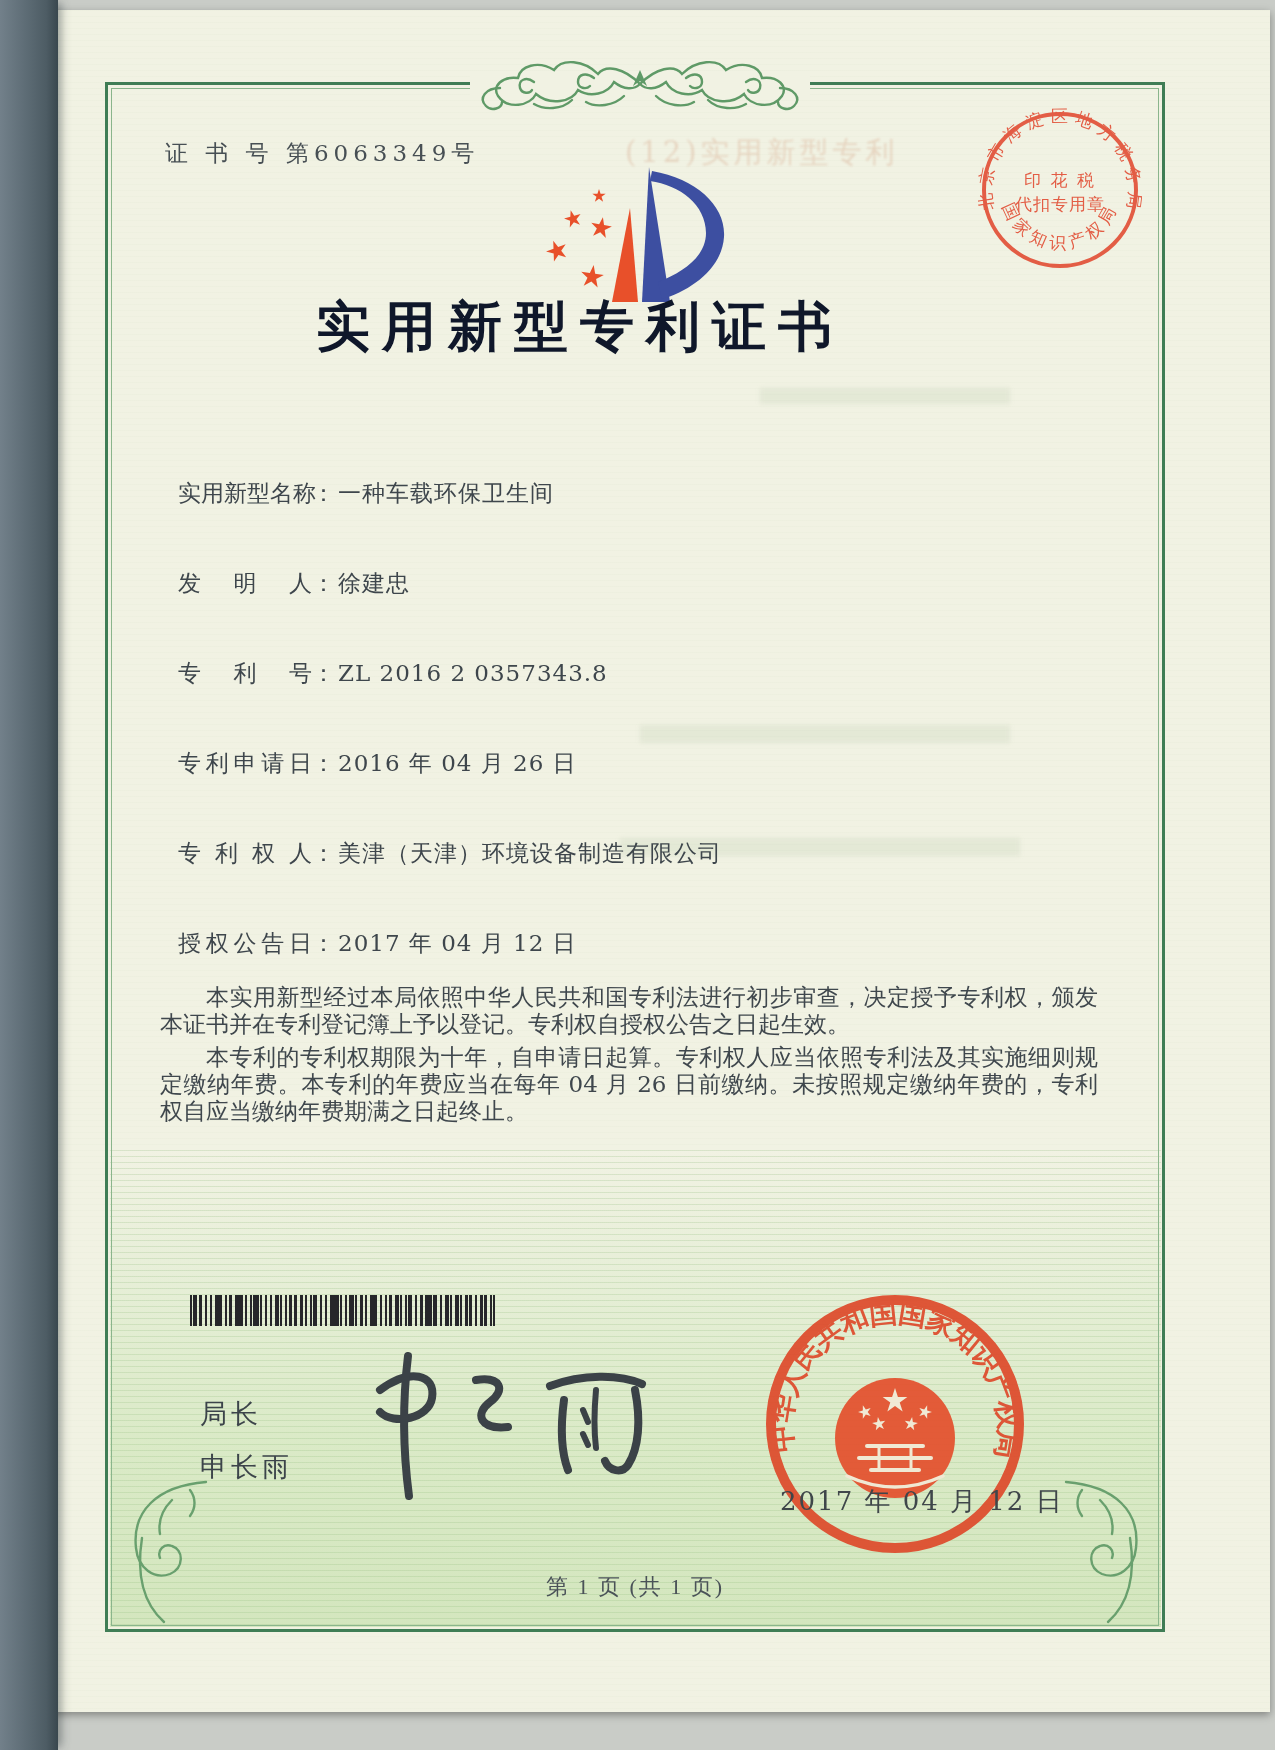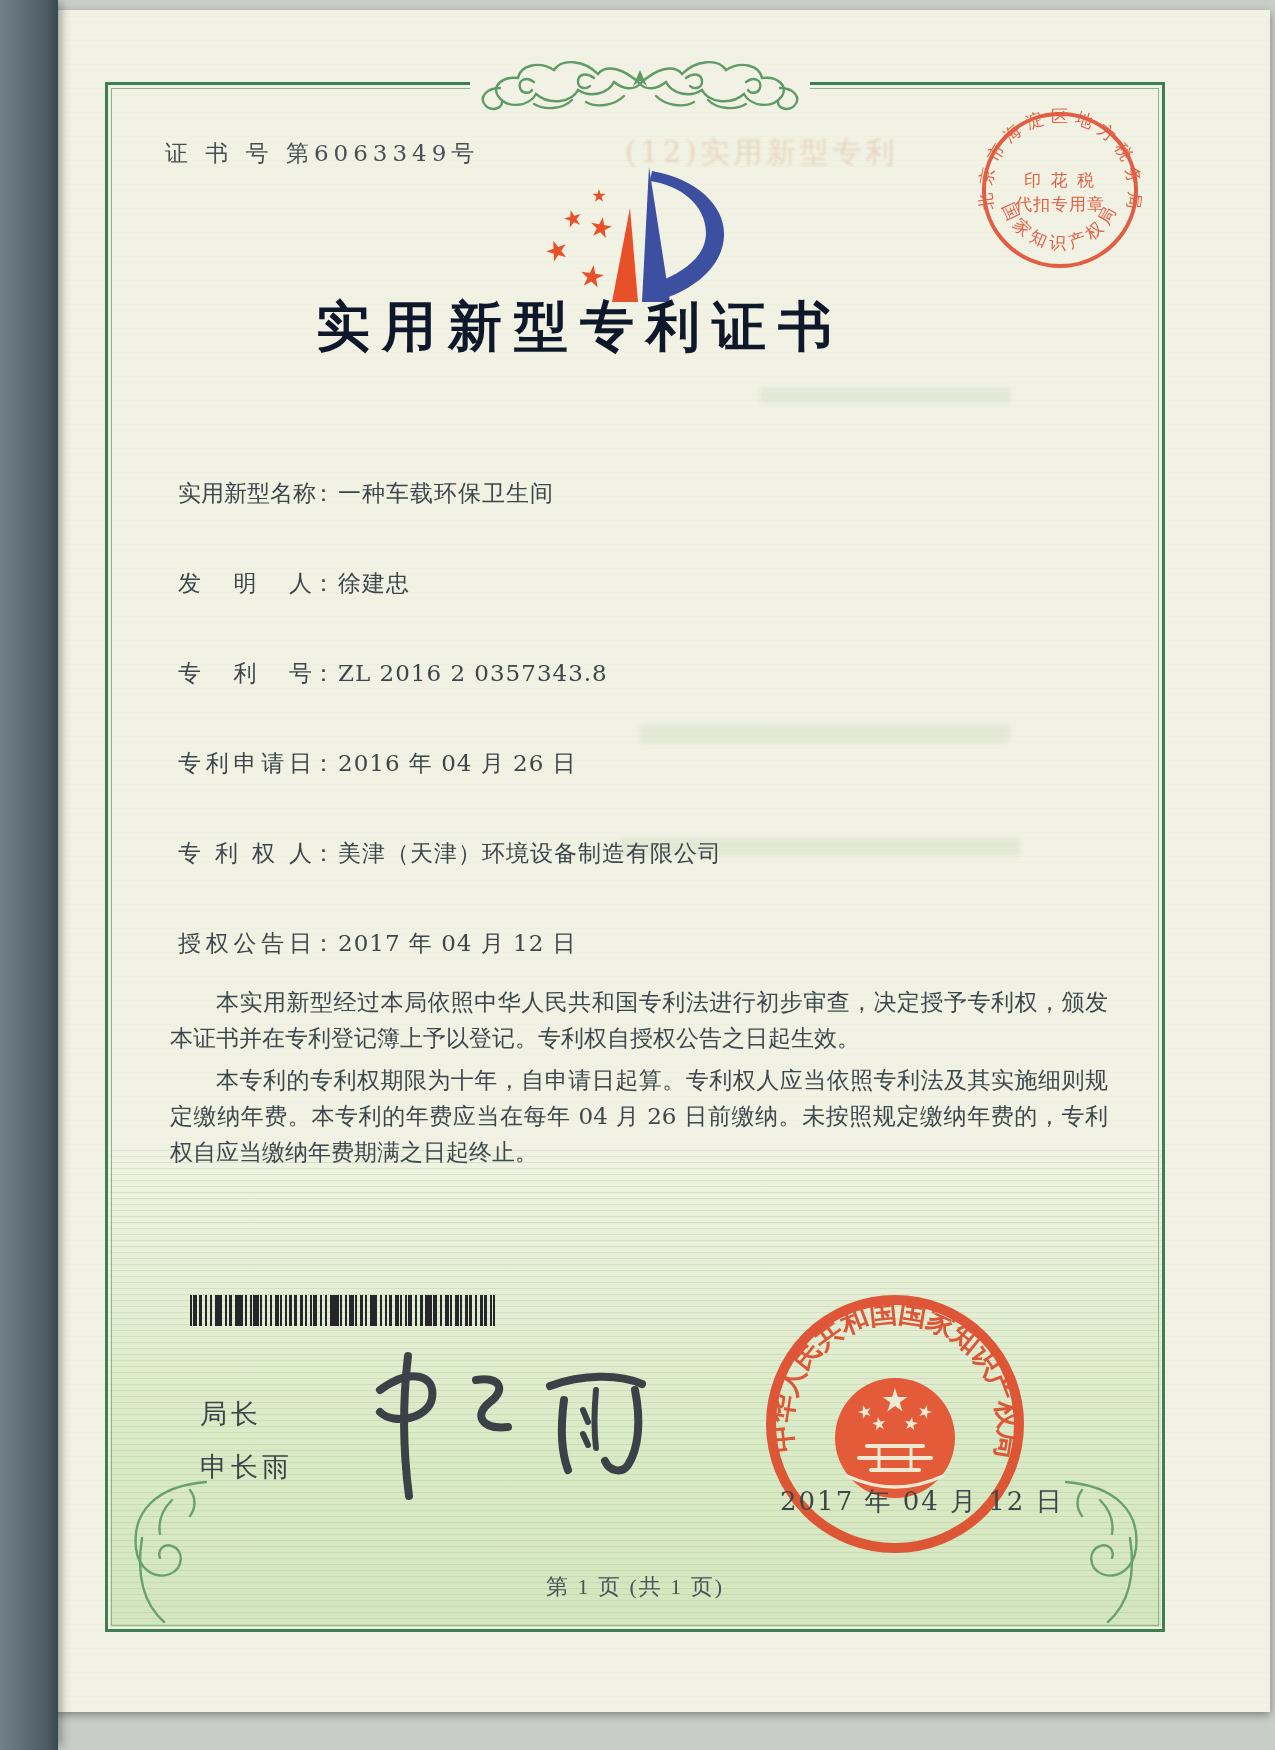--- a/index.html
+++ b/index.html
@@ -49,22 +49,22 @@
   .title{
     left:230px;top:291px;width:700px;text-align:center;z-index:5;
     font-size:54px;font-weight:bold;letter-spacing:12px;color:#0f172a;
   }
   .fields{left:178px;top:478px;z-index:5;font-size:23px;color:#3e464c;}
   .field{height:30px;line-height:30px;margin-bottom:60px;white-space:nowrap;}
   .flabel{display:inline-block;width:134px;text-align:justify;text-align-last:justify;vertical-align:top;}
   .fcolon{display:inline-block;width:26px;}
   .fvalue{letter-spacing:1px;}
   .body-text{
-    left:170px;top:984px;width:938px;z-index:5;
-    font-size:23px;line-height:36px;text-align:justify;color:#3f474d;
+    left:160px;top:984px;width:938px;z-index:5;
+    font-size:23px;line-height:27px;text-align:justify;color:#3f474d;
   }
   .body-text p{margin:0 0 6px 0;text-indent:2em;}
   .barcode{
     left:190px;top:1295px;width:305px;height:31px;z-index:5;
     background:
       repeating-linear-gradient(90deg,#26262a 0 2px,transparent 2px 5px),
       repeating-linear-gradient(90deg,transparent 0 3px,#26262a 3px 5px,transparent 5px 12px),
       repeating-linear-gradient(90deg,transparent 0 9px,#26262a 9px 12px,transparent 12px 19px);
   }
   .signer{left:200px;top:1396px;z-index:5;font-size:27px;letter-spacing:4px;color:#3c444a;

